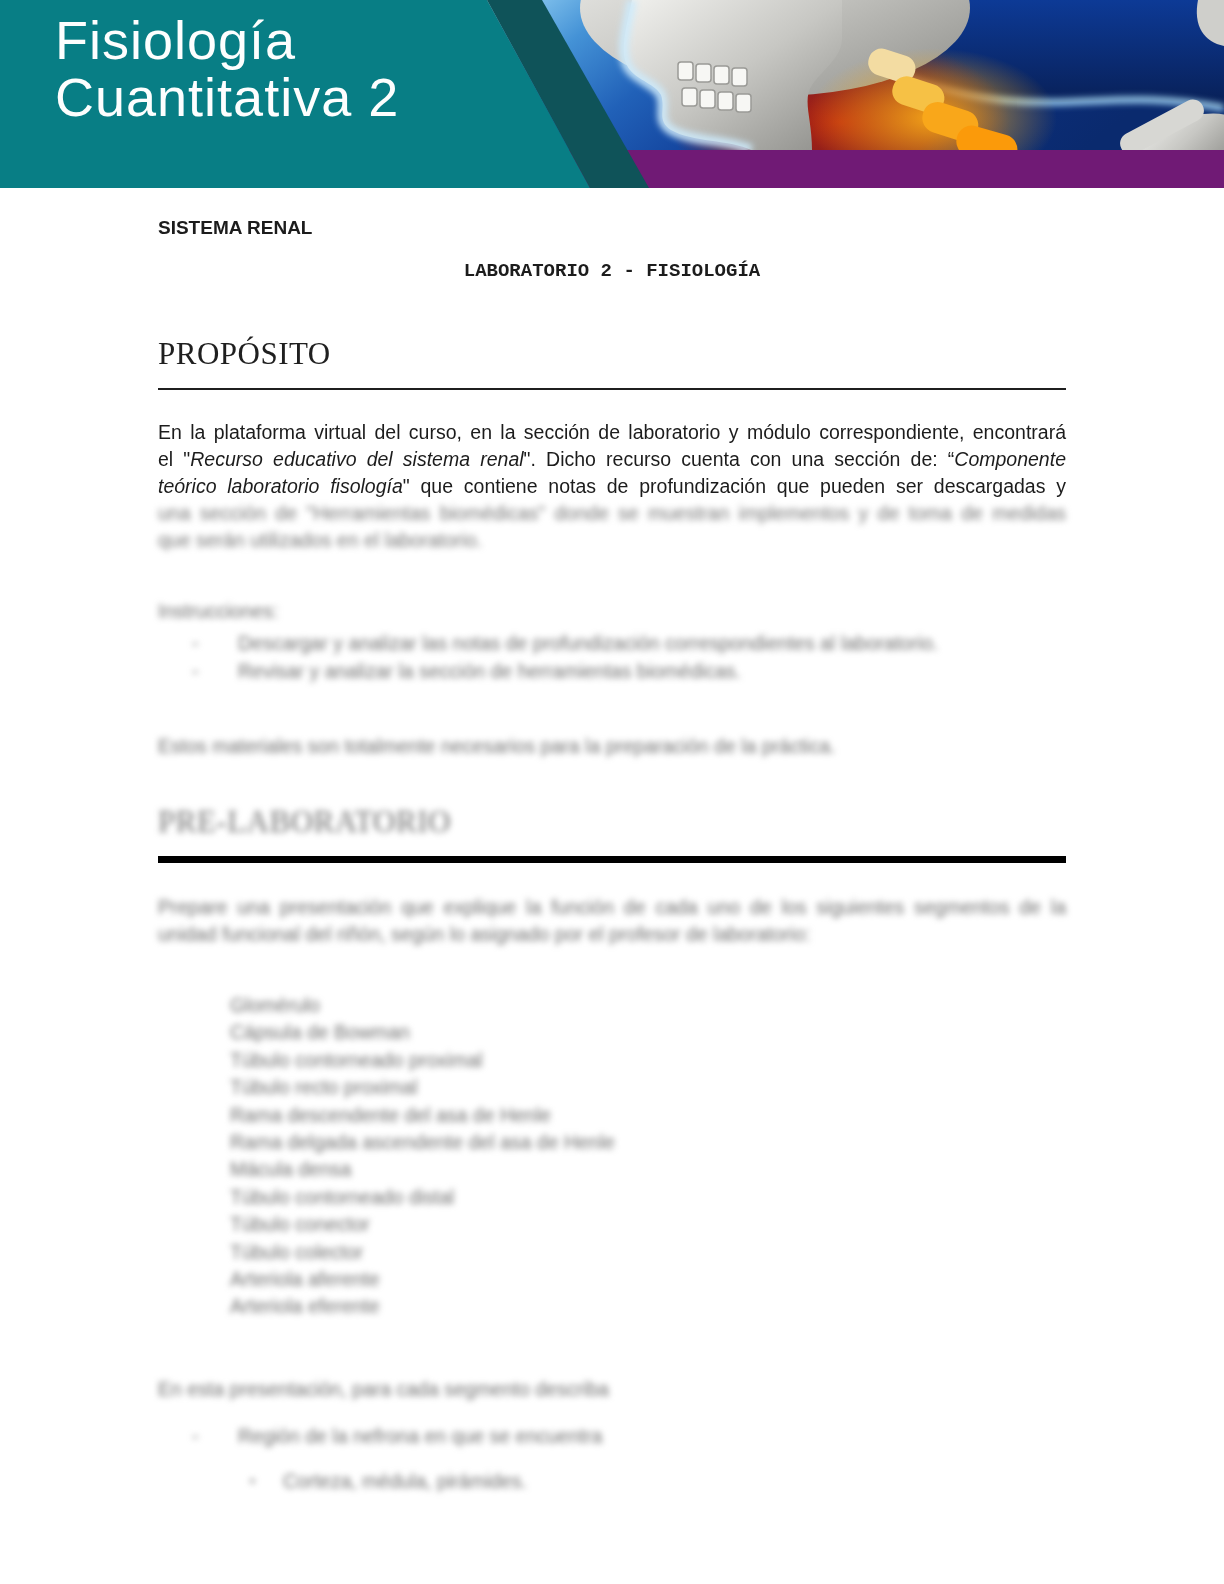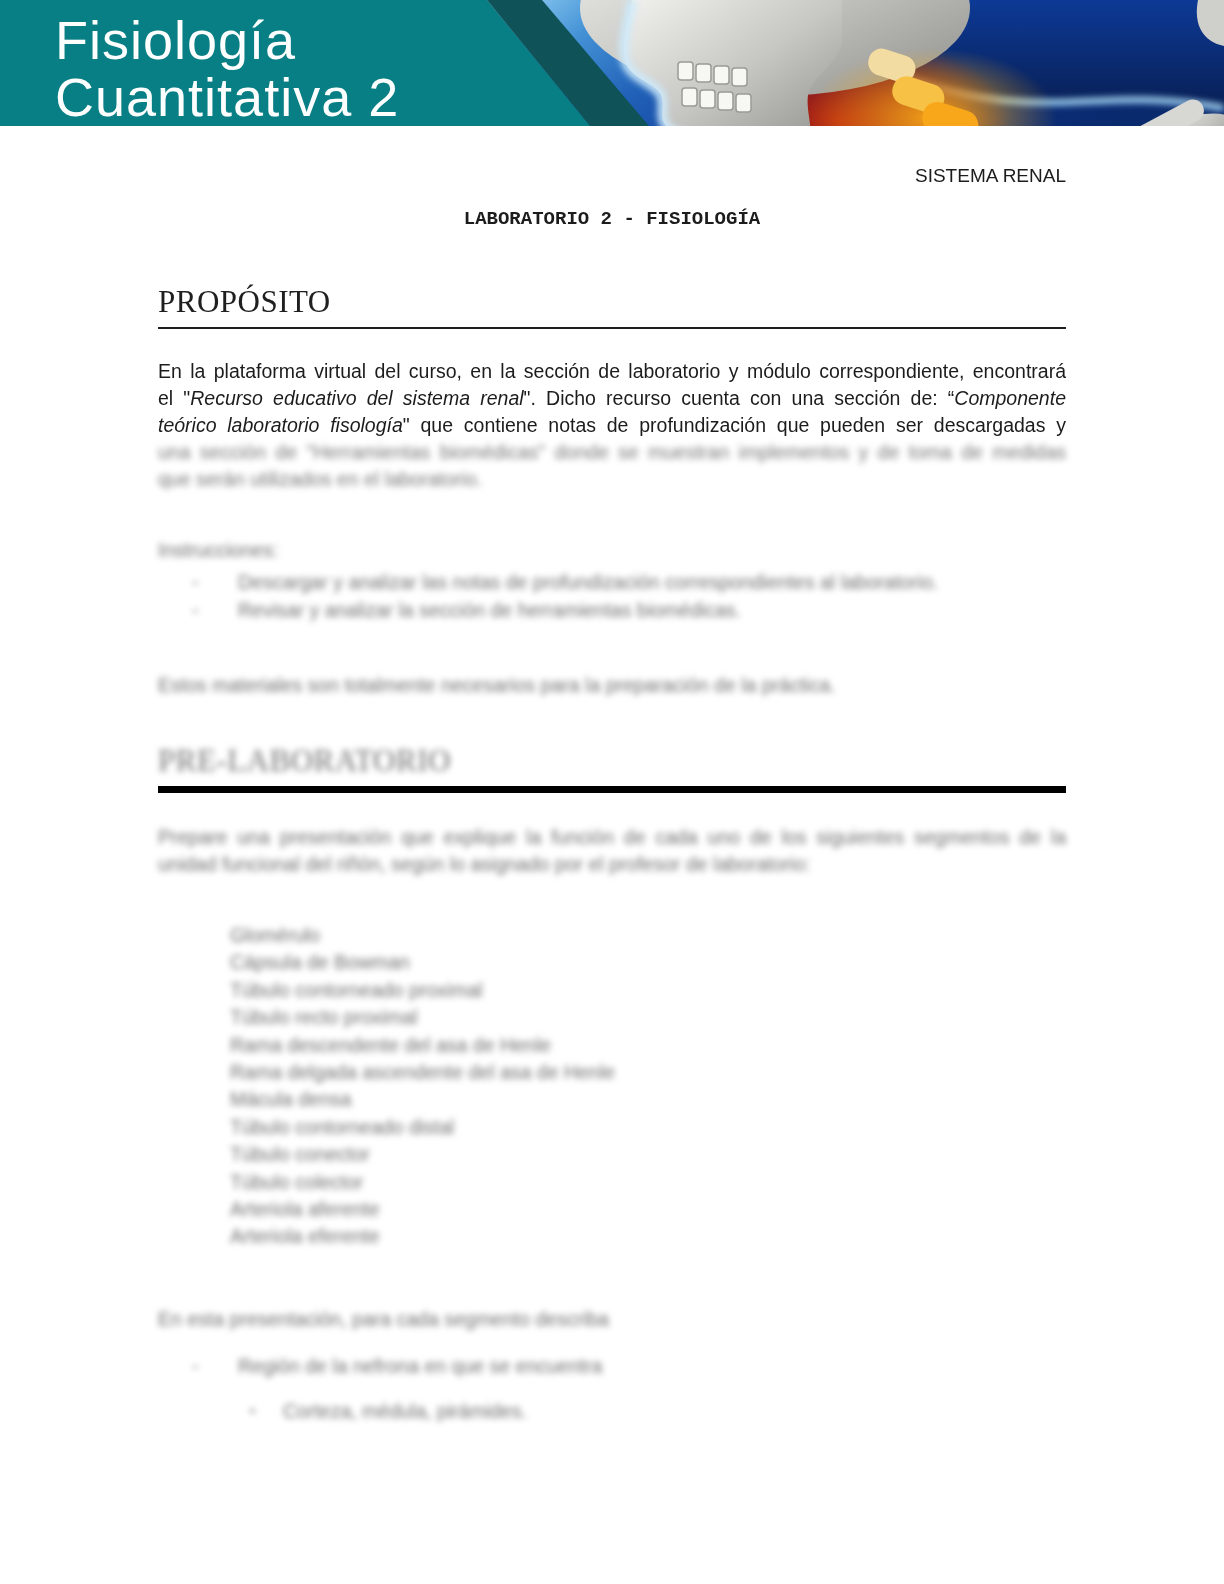--- a/index.html
+++ b/index.html
@@ -4,45 +4,45 @@
 <style>
   * { margin:0; padding:0; box-sizing:border-box; }
   html,body { background:#e8e8e8; }
   .page {
     position:relative; width:1224px; height:1584px; margin:0 auto;
     background:#ffffff; overflow:hidden;
     font-family:"Liberation Sans", sans-serif; color:#1c1c1c;
   }
 
   
-  .banner { position:relative; width:1224px; height:126px; background:#701a75; overflow:hidden; }
+  .banner { position:relative; width:1224px; height:188px; background:#701a75; overflow:hidden; }
   .banner-photo { position:absolute; left:480px; top:0; width:744px; height:150px; }
   .banner-photo svg { display:block; width:744px; height:150px; }
   .teal-main {
     position:absolute; inset:0; background:#087e85;
     clip-path:polygon(0 0, 487px 0, 590px 100%, 0 100%);
   }
   .teal-stripe {
     position:absolute; inset:0; background:#0f5359;
     clip-path:polygon(487px 0, 542px 0, 649px 100%, 590px 100%);
   }
   .banner-title {
     position:absolute; left:55px; top:12px; color:#fdfefe;
     font-size:54px; line-height:57px; font-weight:300; letter-spacing:1px;
   }
 
   
   .content { padding:0 158px; }
-  .doc-title   { margin-top:39px; text-align:right; font-weight:normal; font-size:19px; }
+  .doc-title   { margin-top:29px; text-align:left; font-weight:bold; font-size:19px; }
   .doc-subtitle{ margin-top:21px; text-align:center; font-weight:bold; font-size:19px;font-family:Liberation Mono, monospace; }
 
   h2.sec {
     font-family:"Liberation Serif", serif; font-weight:400; font-size:31px;
     letter-spacing:.5px; color:#1f1f1f;
-    border-bottom:2px solid #1f1f1f; padding-bottom:7px;
+    border-bottom:2px solid #1f1f1f; padding-bottom:16px;
   }
   .sec-proposito { margin-top:54px; }
   .sec-actividad { margin-top:36px; }
   .sec-prelab    { margin-top:46px; border-bottom-width:7px !important; border-color:#000 !important; }
 
   ul.bullets { margin-top:31px; padding-left:38px; font-size:19.5px; }
   ul.bullets li { margin-bottom:8px; line-height:21px; }
 
   .para { margin-top:29px; }
   .line { font-size:19.5px; line-height:27px; }

